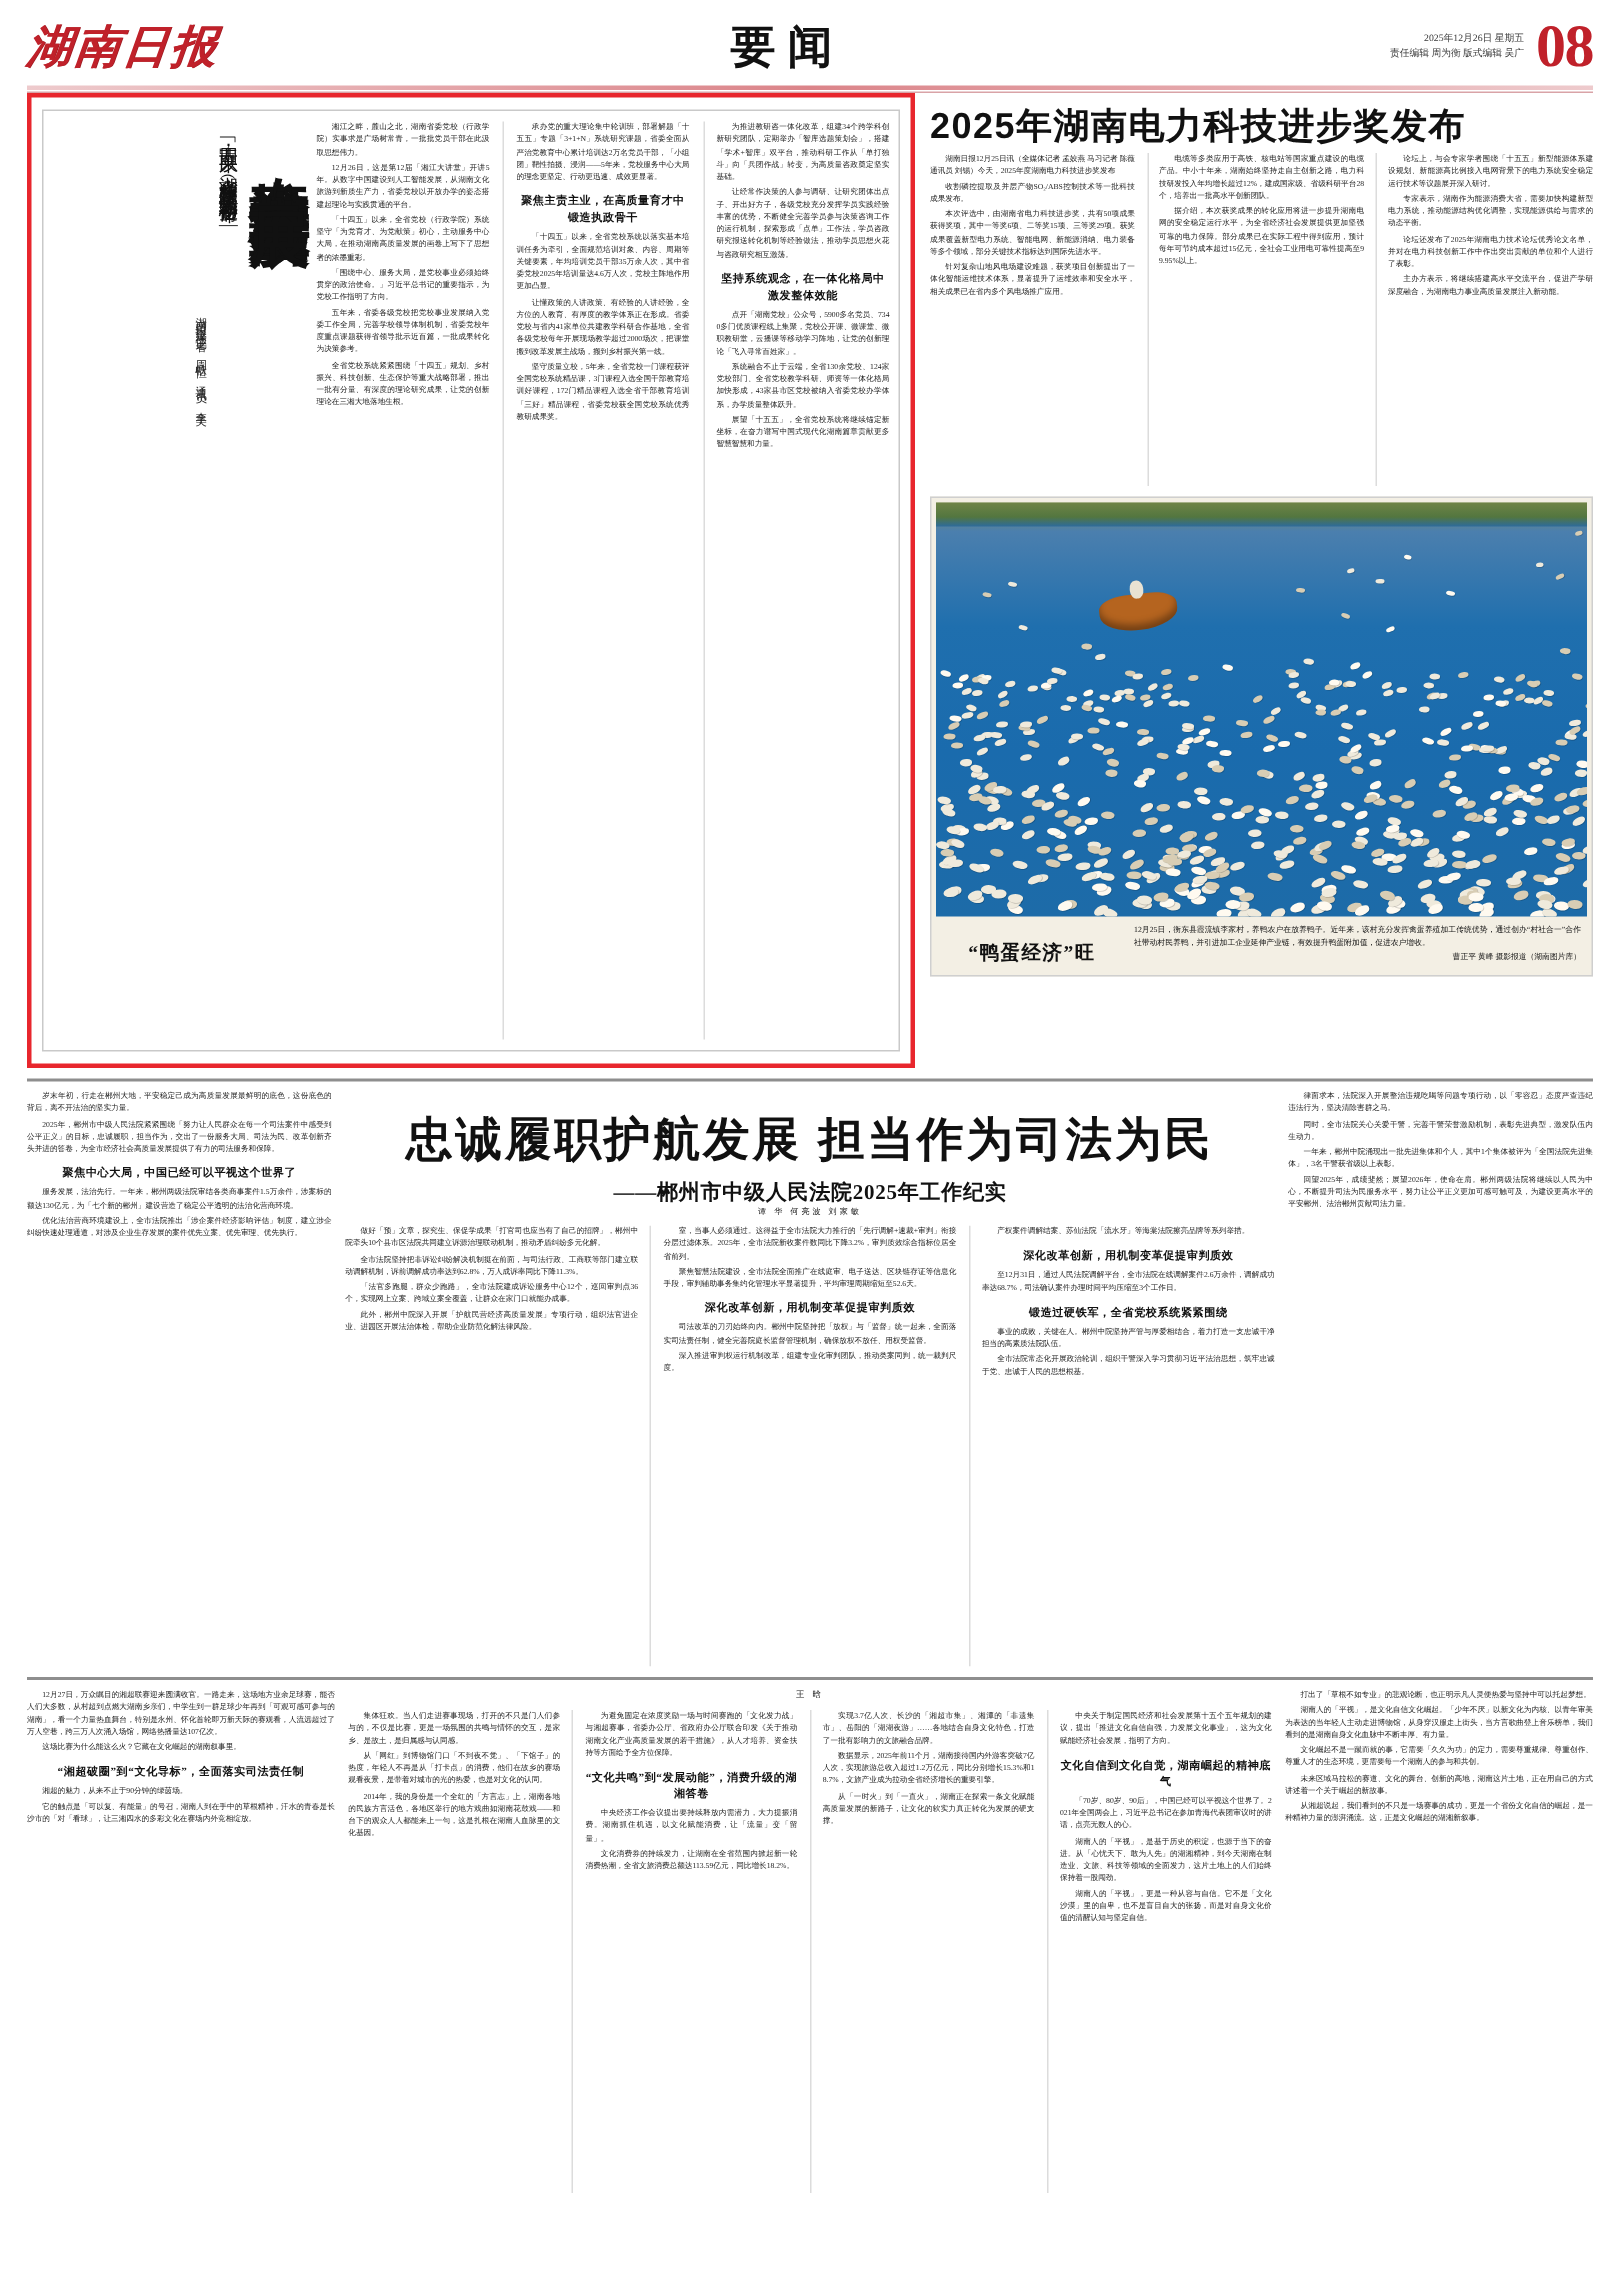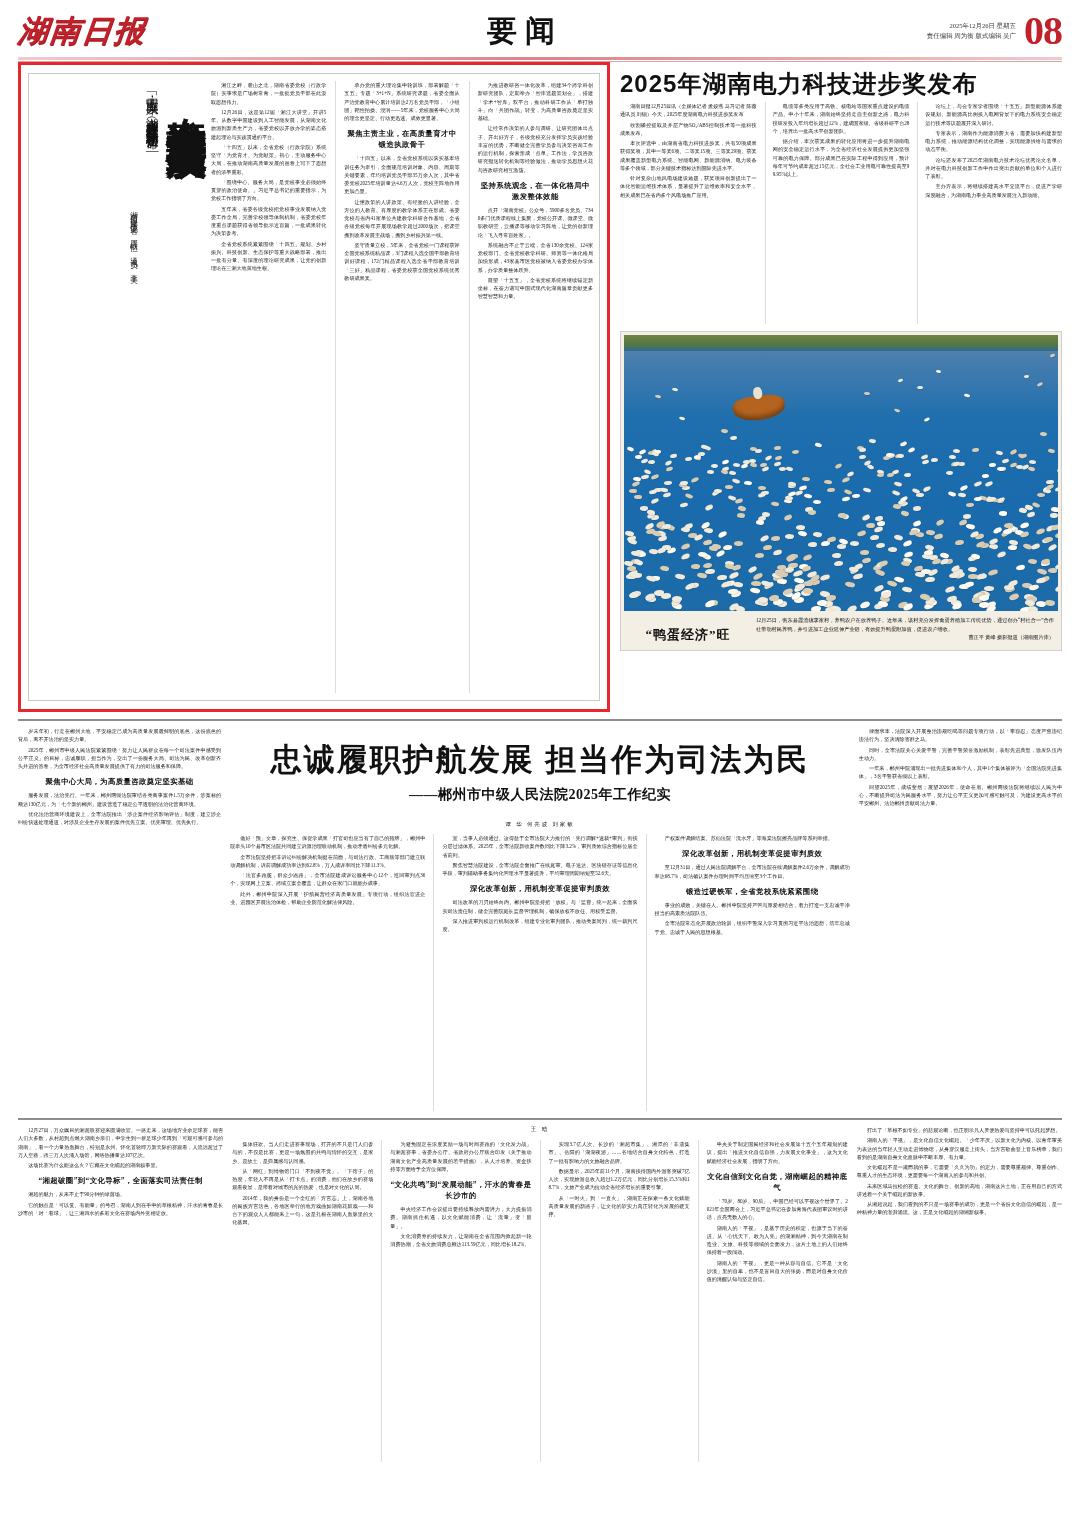--- a/index.html
+++ b/index.html
@@ -159,21 +159,21 @@
 
   
   .mid-block{padding:6px 18px 0;box-sizing:border-box;height:390px;display:flex;gap:9px;}
   .mid-col{flex:1 1 0;min-width:0;}
   .mid-col + .mid-col{border-left:1px solid #dcdcdc;padding-left:8px;}
   .mid-center{flex:3.05 1 0;min-width:0;display:flex;flex-direction:column;}
   .mid-head{
     text-align:center;font-weight:bold;font-size:31px;letter-spacing:2px;
     margin:12px 0 5px;font-family:"Liberation Sans","DejaVu Sans",sans-serif;
   }
-  .mid-sub{text-align:center;font-size:14px;letter-spacing:.5px;margin-bottom:17px;font-weight:bold;}
+  .mid-sub{text-align:center;font-size:14px;letter-spacing:.5px;margin-bottom:0;font-weight:bold;}
   .mid-byline{text-align:center;font-size:5.4px;letter-spacing:2px;margin-bottom:6px;}
   .mid-body{display:flex;gap:8px;flex:1 1 auto;overflow:hidden;}
   .mid-body .mid-col{border-left:none;padding-left:0;}
   .mid-body .mid-col + .mid-col{border-left:1px solid #dcdcdc;padding-left:8px;}
 
   
   .bot-block{padding:6px 18px 10px;box-sizing:border-box;height:352px;display:flex;gap:9px;}
   .bot-col{flex:1 1 0;min-width:0;}
   .bot-col + .bot-col{border-left:1px solid #dcdcdc;padding-left:8px;}
   .bot-center{flex:3.0 1 0;min-width:0;display:flex;flex-direction:column;}
@@ -777,21 +777,21 @@
     </div>
   </div>
 
   <div class="hrule thick"></div>
 
   <div class="mid-block">
     <div class="mid-col" id="mid-left">
         <div class="">
           <p class="tiny colpara indent cn">岁末年初，行走在郴州大地，平安稳定己成为高质量发展最鲜明的底色，这份底色的背后，离不开法治的坚实力量。</p>
           <p class="tiny colpara indent cn">2025年，郴州市中级人民法院紧紧围绕「努力让人民群众在每一个司法案件中感受到公平正义」的目标，忠诚履职，担当作为，交出了一份服务大局、司法为民、改革创新齐头并进的答卷，为全市经济社会高质量发展提供了有力的司法服务和保障。</p>
-          <div class="subhead cn">聚焦中心大局，为高质量咨政奠定坚实基础</div>
+          <div class="subhead cn">聚焦中心大局，中国已经可以平视这个世界了</div>
           <p class="tiny colpara indent cn">服务发展，法治先行。一年来，郴州两级法院审结各类商事案件1.5万余件，涉案标的额达130亿元，为「七个新的郴州」建设营造了稳定公平透明的法治化营商环境。</p>
           <p class="tiny colpara indent cn">优化法治营商环境建设上，全市法院推出「涉企案件经济影响评估」制度，建立涉企纠纷快速处理通道，对涉及企业生存发展的案件优先立案、优先审理、优先执行。</p>
         </div>
       </div>
     <div class="mid-center">
       <div class="mid-head cn">忠诚履职护航发展 担当作为司法为民</div>
       <div class="mid-sub cn">——郴州市中级人民法院2025年工作纪实</div>
       <div class="mid-byline cn">谭 华 何亮波 刘家敏</div>
       <div class="mid-body" id="mid-body">
           <div class="mid-col">
@@ -842,21 +842,21 @@
     <div class="bot-center">
       <div class="bot-byline cn">王 晗</div>
       <div class="bot-body" id="bot-body">
           <div class="bot-col">
             <p class="tiny colpara indent cn">集体狂欢。当人们走进赛事现场，打开的不只是门人们参与的，不仅是比赛，更是一场氛围的共鸣与情怀的交互，是家乡、是故土，是归属感与认同感。</p>
             <p class="tiny colpara indent cn">从「网红」到博物馆门口「不到夜不觉」、「下馆子」的热度，年轻人不再是从「打卡点」的消费，他们在故乡的赛场观看夜景，是带着对城市的光的热爱，也是对文化的认同。</p>
             <p class="tiny colpara indent cn">2014年，我的身份是一个全红的「方言志」上，湖南各地的民族方言活色，各地区举行的地方戏曲如湖南花鼓戏——和台下的观众人人都能来上一句，这是扎根在湖南人血脉里的文化基因。</p>
           </div>
           <div class="bot-col">
             <p class="tiny colpara indent cn">为避免固定在浓度奖励一场与时间赛跑的「文化发力战」与湘超赛事，省委办公厅、省政府办公厅联合印发《关于推动湖南文化产业高质量发展的若干措施》，从人才培养、资金扶持等方面给予全方位保障。</p>
-            <div class="subhead cn">“文化共鸣”到“发展动能”，汗水的青春是长沙市的</div>
+            <div class="subhead cn">“文化共鸣”到“发展动能”，消费升级的湖湘答卷</div>
             <p class="tiny colpara indent cn">中央经济工作会议提出要持续释放内需潜力，大力提振消费。湖南抓住机遇，以文化赋能消费，让「流量」变「留量」。</p>
             <p class="tiny colpara indent cn">文化消费券的持续发力，让湖南在全省范围内掀起新一轮消费热潮，全省文旅消费总额达113.59亿元，同比增长18.2%。</p>
           </div>
           <div class="bot-col">
             <p class="tiny colpara indent cn">实现3.7亿人次、长沙的「湘超市集」、湘潭的「非遗集市」、岳阳的「湖湖夜游」……各地结合自身文化特色，打造了一批有影响力的文旅融合品牌。</p>
             <p class="tiny colpara indent cn">数据显示，2025年前11个月，湖南接待国内外游客突破7亿人次，实现旅游总收入超过1.2万亿元，同比分别增长15.3%和18.7%，文旅产业成为拉动全省经济增长的重要引擎。</p>
             <p class="tiny colpara indent cn">从「一时火」到「一直火」，湖南正在探索一条文化赋能高质量发展的新路子，让文化的软实力真正转化为发展的硬支撑。</p>
           </div>
           <div class="bot-col">
             <p class="tiny colpara indent cn">中央关于制定国民经济和社会发展第十五个五年规划的建议，提出「推进文化自信自强，力发展文化事业」，这为文化赋能经济社会发展，指明了方向。</p>

